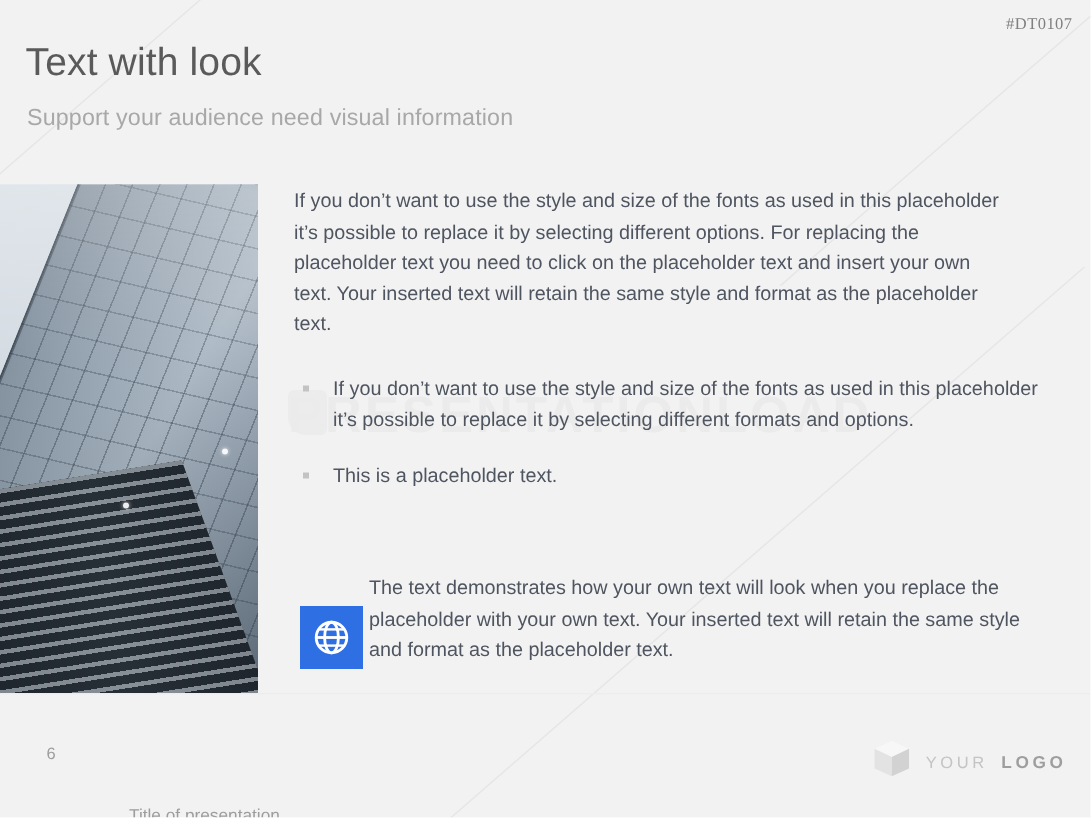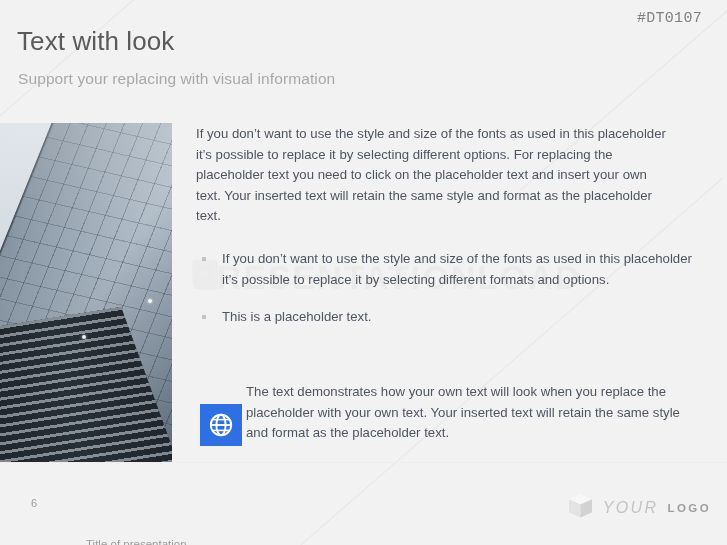--- a/index.html
+++ b/index.html
@@ -52,23 +52,23 @@
     height: 30px;
     border-radius: 4px 4px 4px 12px;
     background: #ececec;
     pointer-events: none;
   }
 
   
   #code-id {
     position: absolute;
     top: 10px;
-    right: 25px;
-    font-family: Liberation Mono, monospace;
-    font-size: 15px;
+    right: 12px;
+    font-family: Liberation Serif, serif;
+    font-size: 11px;
     color: #7f7f7f;
     letter-spacing: 0.3px;
   }
 
   
   #page-title {
     position: absolute;
     left: 17px;
     top: 26px;
     font-size: 26px;
@@ -262,25 +262,24 @@
   }
   #logo-block {
     position: absolute;
     right: 16px;
     top: 492px;
     display: flex;
     align-items: center;
     gap: 9px;
   }
   #logo-your {
-    font-size: 16px;
+    font-size: 11px;
     letter-spacing: 2.4px;
     color: #c4c4c4;
     font-weight: 400;
-    font-style: italic;
   }
   #logo-logo {
     font-size: 11.5px;
     letter-spacing: 2.4px;
     color: #9e9e9e;
     font-weight: 700;
   }
 </style>
 </head>
 <body>
@@ -290,21 +289,21 @@
   <div class="diag diag-a"></div>
   <div class="diag diag-b"></div>
   <div class="diag diag-c"></div>
 
   <div class="wm-badge"></div>
   <div class="wm-text">PRESENTATIONLOAD</div>
 
   <div id="code-id">#DT0107</div>
 
   <div id="page-title">Text with look</div>
-  <div id="page-subtitle">Support your replacing with visual information</div>
+  <div id="page-subtitle">Support your audience need visual information</div>
 
   <div id="photo">
     <div class="sky"></div>
     <div class="tower">
       <div class="tower-grid"></div>
       <div class="tower-edge"></div>
       <div class="tower-shade"></div>
     </div>
     <div class="darkbld2"></div>
     <div class="darkbld">

